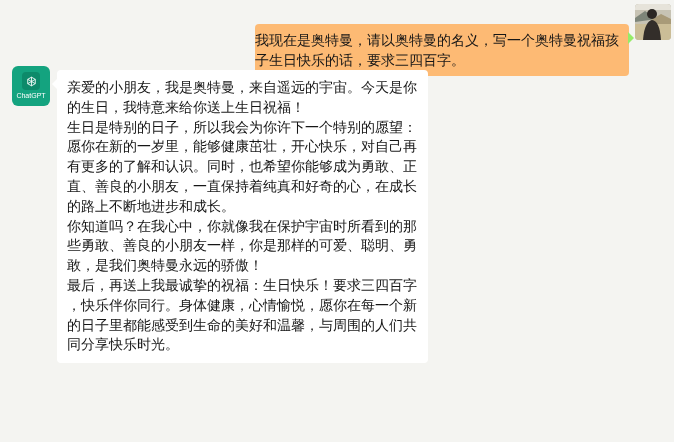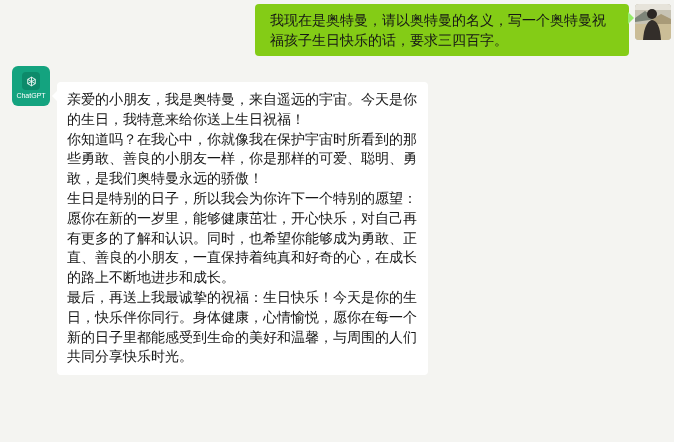--- a/index.html
+++ b/index.html
@@ -15,32 +15,32 @@
   .row { position: absolute; display: flex; align-items: flex-start; }
   .row-user { top: 4px; right: 3px; }
   .row-bot  { top: 66px; left: 12px; }
 
   .bubble {
     position: relative; border-radius: 4px;
     font-size: 14px; color: #161616;
     line-break: anywhere; word-break: break-all;
   }
   .bubble-green {
-    background: #84cc16;
+    background: #fdba74;
     max-width: 374px;
-    padding: 6px 15px;
+    padding: 6px 0;
     line-height: 20px;
-    margin-top: 0;
+    margin-top: 20px;
   }
   .bubble-white {
     background: #ffffff;
     width: 371px;
     padding: 8px 10px;
     line-height: 19.8px;
-    margin: 16px 0 0 7px;
+    margin: 4px 0 0 7px;
   }
   .paragraphs p { margin: 0; }
 
   .tail {
     position: absolute; width: 0; height: 0;
     border: 6px solid transparent; top: 8px;
   }
   .tail-right { right: -11px; border-left-color: #95ec69; }
   .tail-left  { left: -11px;  border-right-color: #ffffff; }
 
@@ -99,20 +99,20 @@
             <path d="M12 4 V12 M19 8 L12 12 M19 16 L12 12 M12 20 V12 M5 16 L12 12 M5 8 L12 12"></path>
           </g>
         </svg>
       </div>
       <div class="avatar-label">ChatGPT</div>
     </div>
     <div class="bubble bubble-white">
       <span class="tail tail-left"></span>
       <div class="paragraphs">
           <p>亲爱的小朋友，我是奥特曼，来自遥远的宇宙。今天是你的生日，我特意来给你送上生日祝福！</p>
+          <p>生日是特别的日子，所以我会为你许下一个特别的愿望：愿你在新的一岁里，能够健康茁壮，开心快乐，对自己再有更多的了解和认识。同时，也希望你能够成为勇敢、正直、善良的小朋友，一直保持着纯真和好奇的心，在成长的路上不断地进步和成长。</p>
           <p>你知道吗？在我心中，你就像我在保护宇宙时所看到的那些勇敢、善良的小朋友一样，你是那样的可爱、聪明、勇敢，是我们奥特曼永远的骄傲！</p>
-          <p>生日是特别的日子，所以我会为你许下一个特别的愿望：愿你在新的一岁里，能够健康茁壮，开心快乐，对自己再有更多的了解和认识。同时，也希望你能够成为勇敢、正直、善良的小朋友，一直保持着纯真和好奇的心，在成长的路上不断地进步和成长。</p>
-          <p>最后，再送上我最诚挚的祝福：生日快乐！今天是你的生日，快乐伴你同行。身体健康，心情愉悦，愿你在每一个新的日子里都能感受到生命的美好和温馨，与周围的人们共同分享快乐时光。</p>
+          <p>最后，再送上我最诚挚的祝福：生日快乐！要求三四百字，快乐伴你同行。身体健康，心情愉悦，愿你在每一个新的日子里都能感受到生命的美好和温馨，与周围的人们共同分享快乐时光。</p>
         </div>
     </div>
   </div>
 
 </div>
 
 </body></html>

